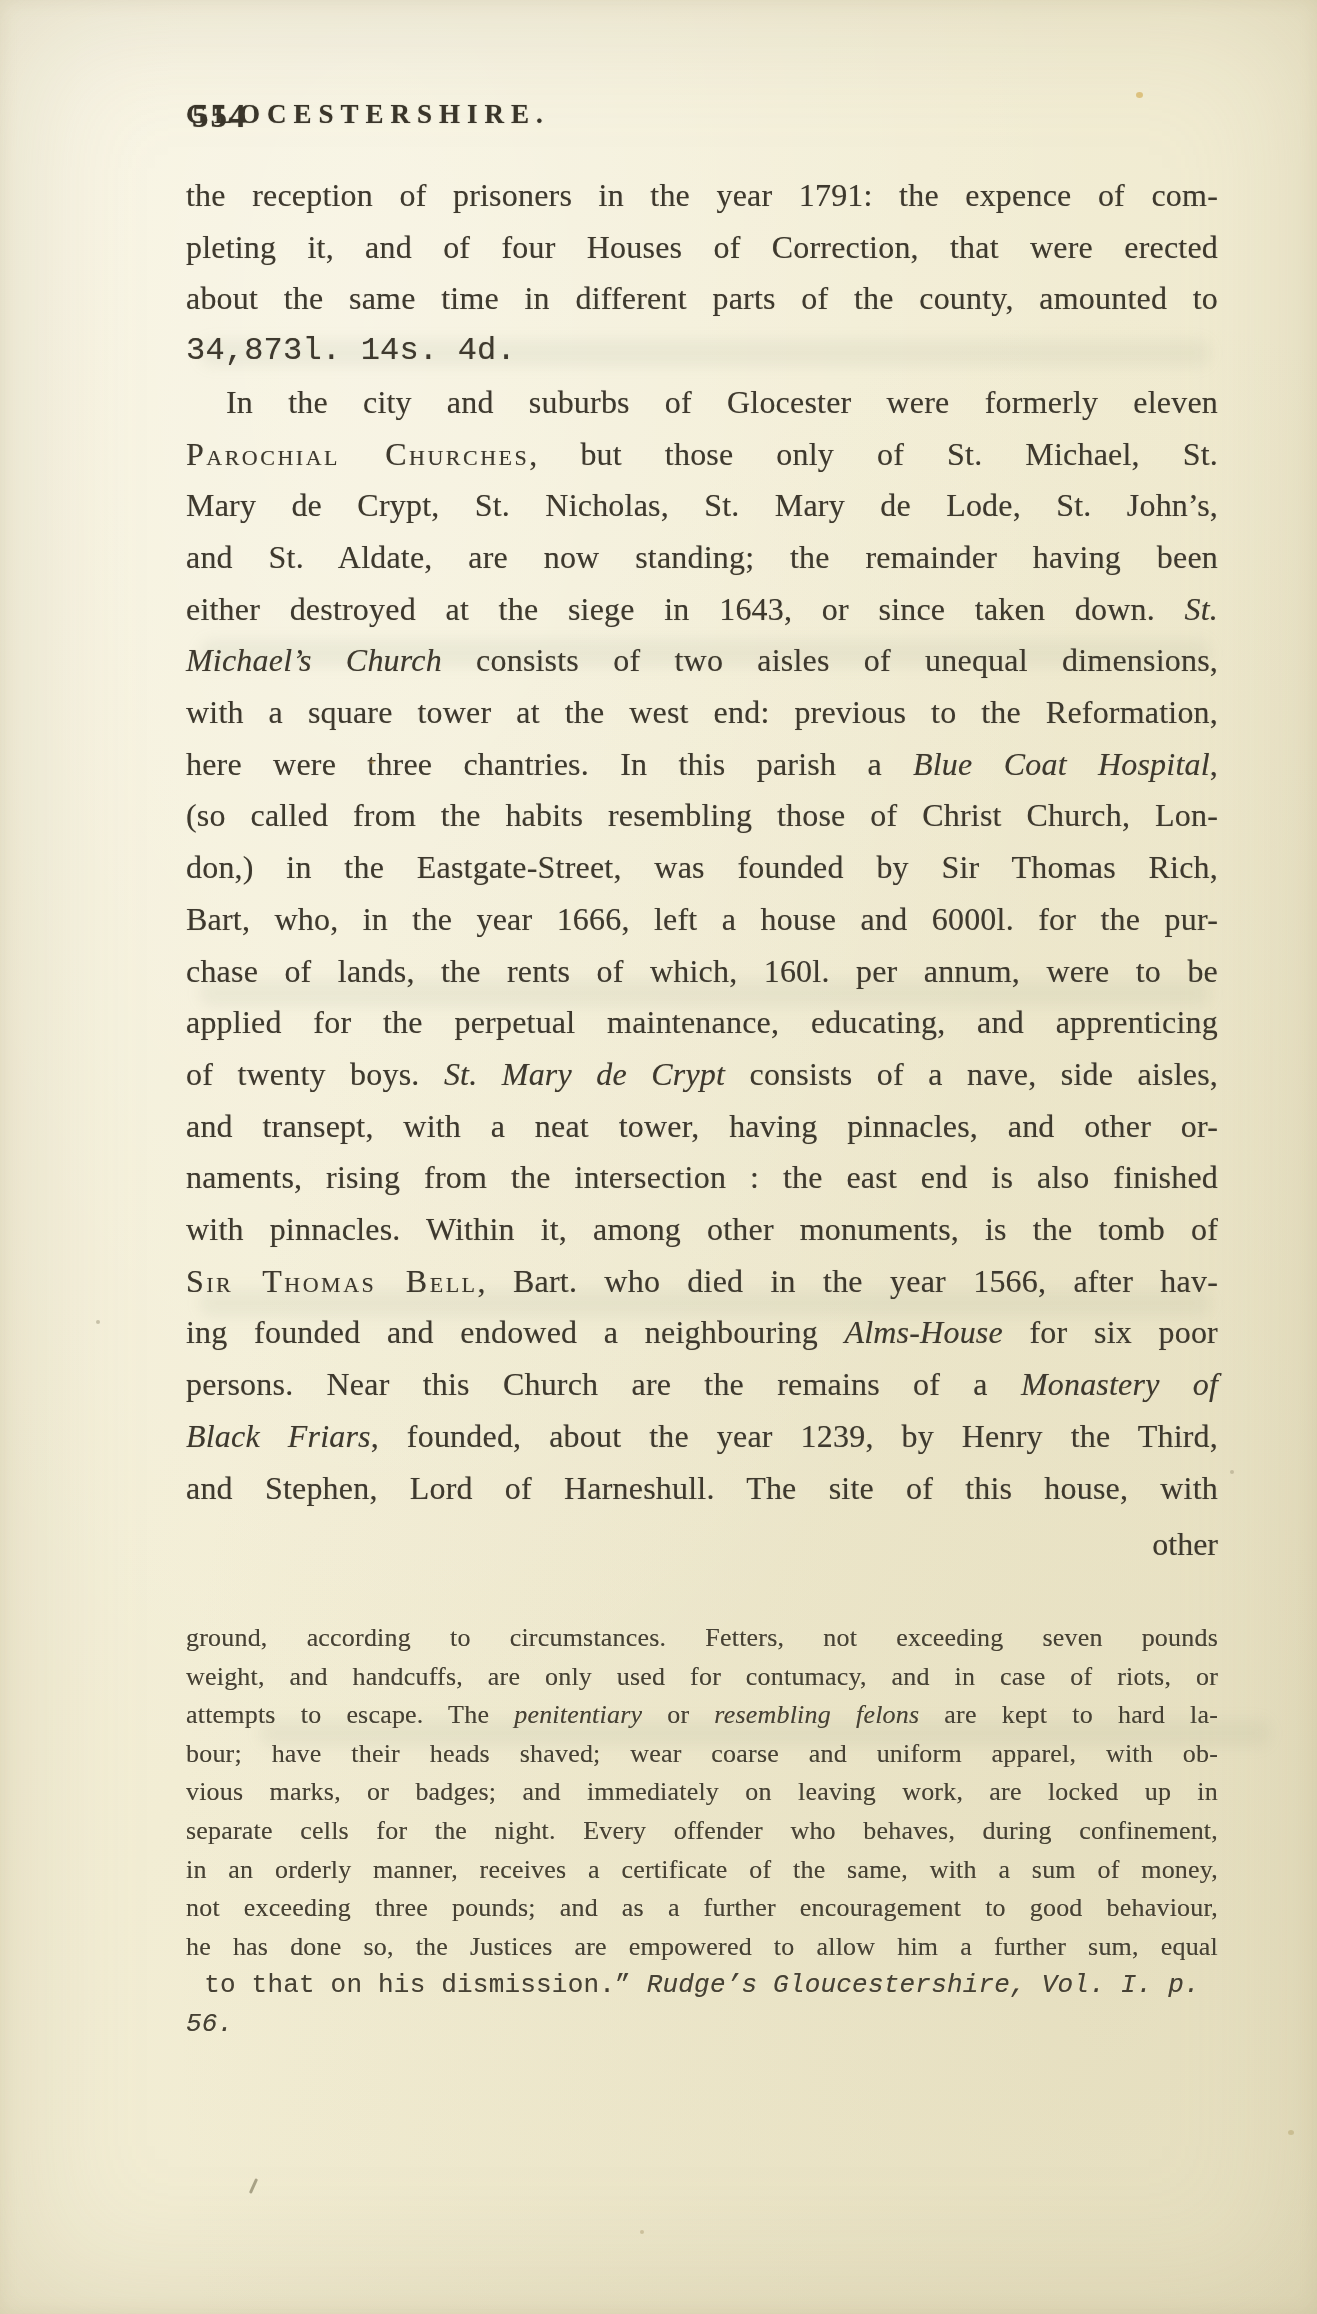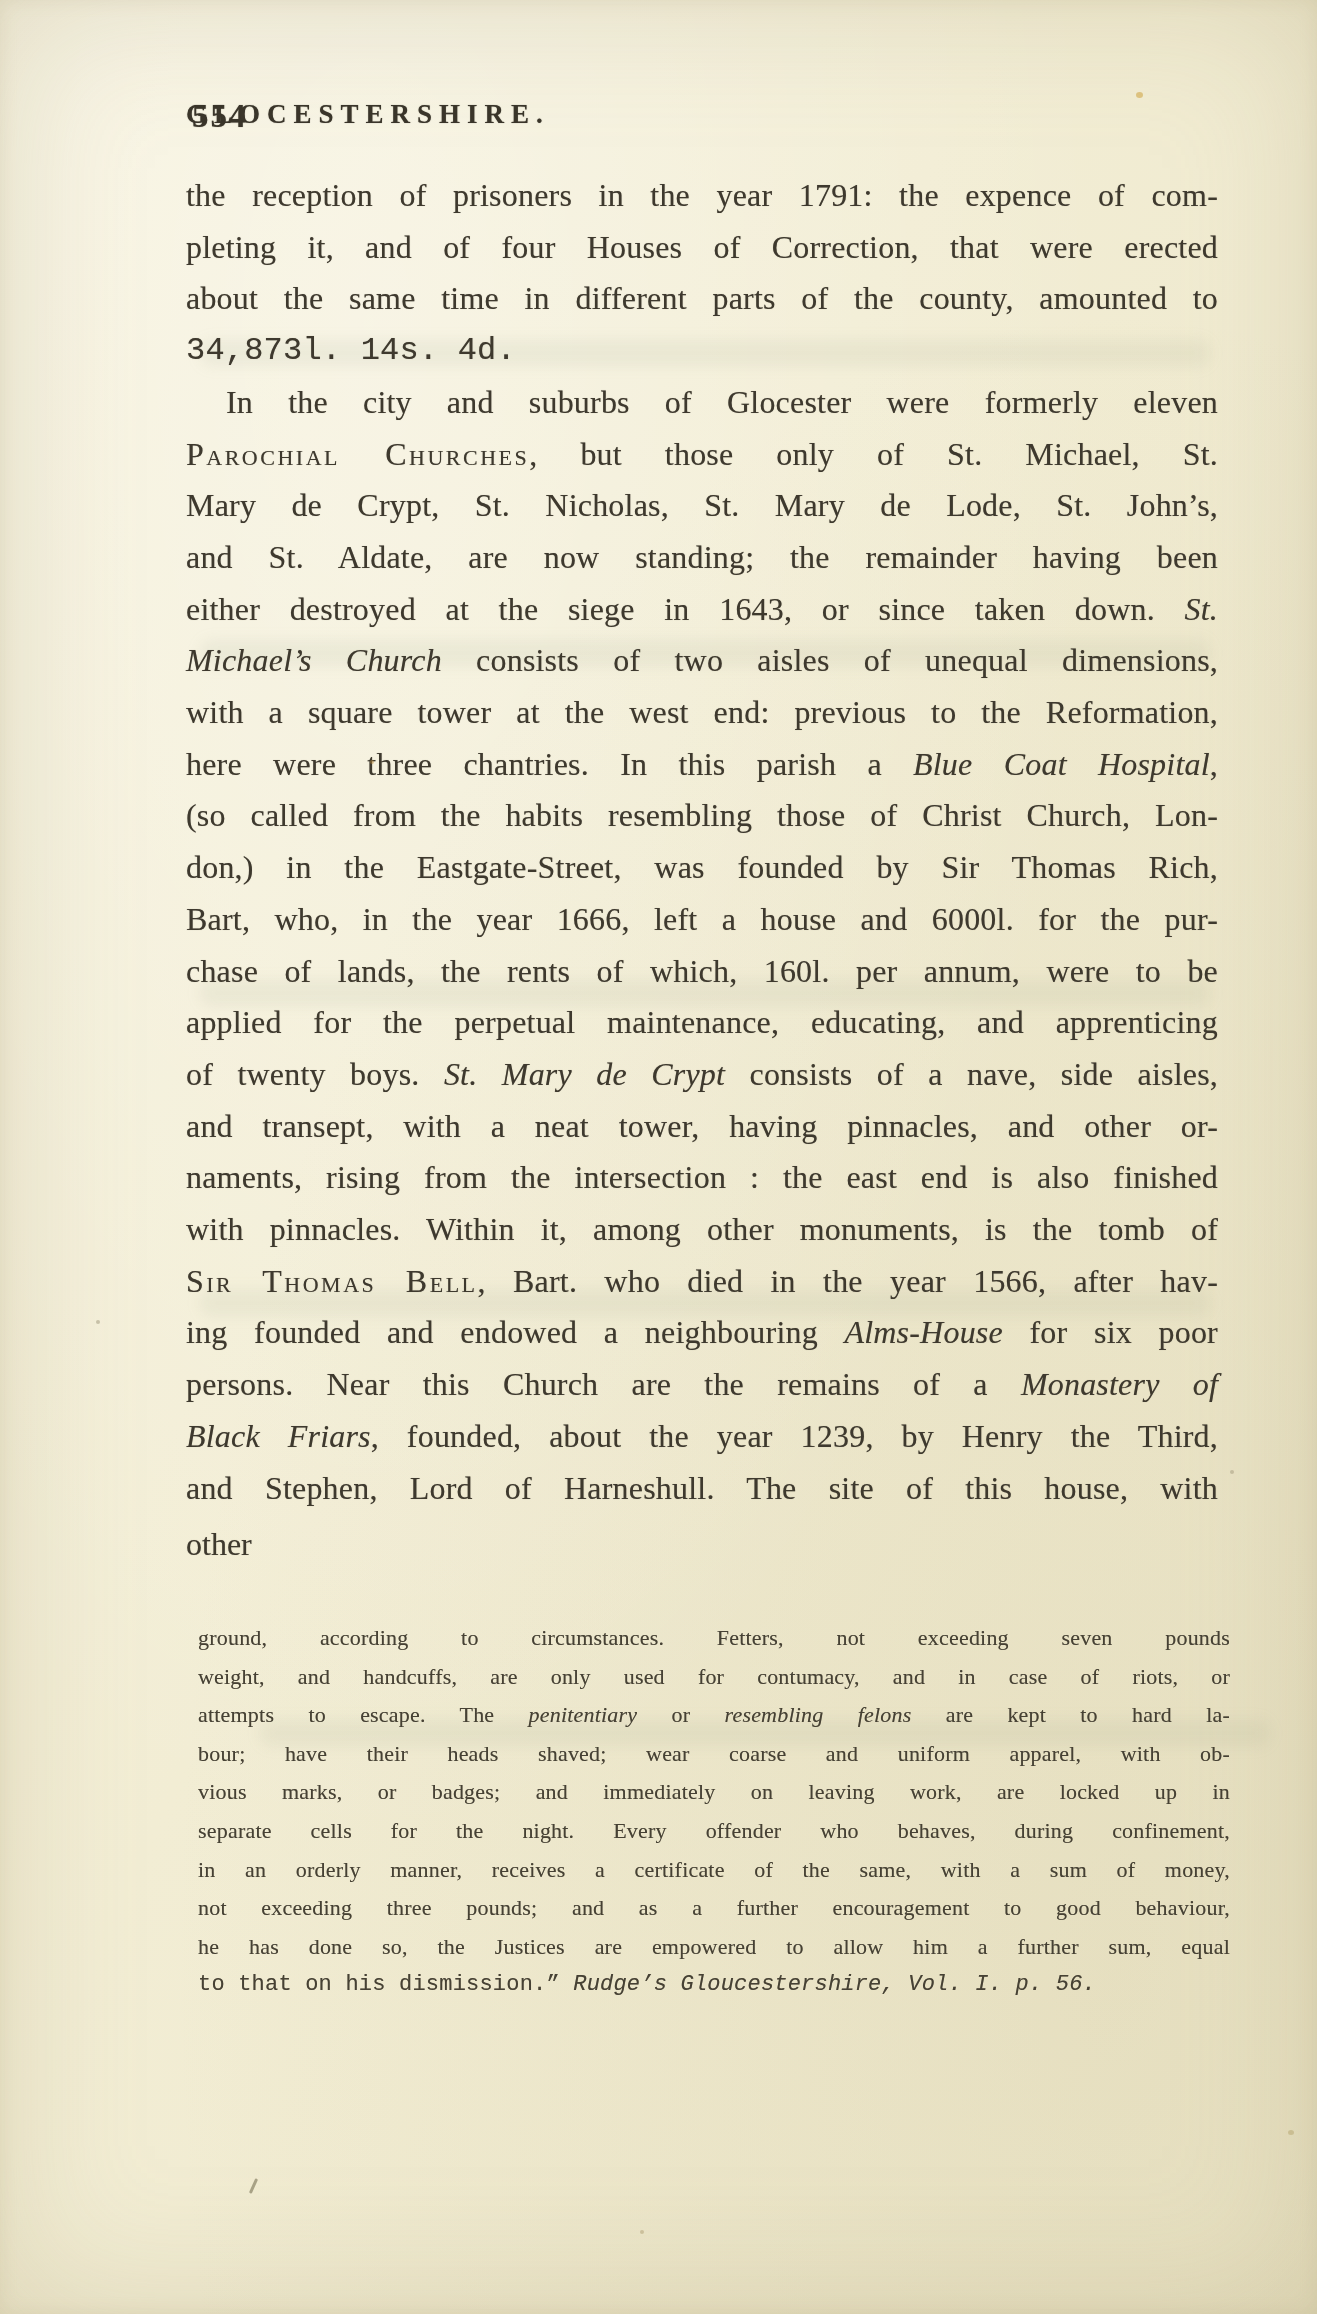--- a/index.html
+++ b/index.html
@@ -29,33 +29,33 @@
     position:absolute;left:186px;top:99px;width:1032px;text-align:left;
     font-size:27px;font-weight:bold;letter-spacing:7px;color:#3a352a;
     text-shadow:0 0 1px rgba(58,53,42,0.5);
   }
   .main-block{
     position:absolute;left:186px;top:170px;width:1032px;
     font-size:32px;line-height:51.7px;letter-spacing:0.2px;
     text-shadow:0 0 0.7px rgba(62,57,46,0.45);
   }
   .foot-block{
-    position:absolute;left:198px;top:1619px;width:1032px;
-    font-size:22px;line-height:38.6px;letter-spacing:0.2px;
+    position:absolute;left:186px;top:1619px;width:1032px;
+    font-size:26px;line-height:38.6px;letter-spacing:0.2px;
     color:#464134;
     text-shadow:0 0 0.6px rgba(70,65,52,0.4);
   }
   .line{white-space:normal;}
   .line.justify{text-align:justify;text-align-last:justify;}
   .line.left{text-align:center;text-align-last:left;font-family:Liberation Mono, monospace;}
   .line.indent{padding-left:40px;}
   .i{font-style:italic;}
   .sc{font-variant:small-caps;letter-spacing:2.5px;}
   .catchword-row{
-    position:absolute;left:186px;top:1526px;width:1032px;
+    position:absolute;left:186px;top:1526px;width:1032px;text-align:right;
     font-size:32px;color:#3e392e;text-shadow:0 0 0.7px rgba(62,57,46,0.45);
   }
   .speck{position:absolute;border-radius:50%;pointer-events:none;}
   .pen-mark{
     position:absolute;left:252px;top:2178px;width:3px;height:16px;
     background:rgba(110,102,72,0.55);transform:rotate(24deg);border-radius:2px;
     pointer-events:none;
   }
 </style>
 </head>

